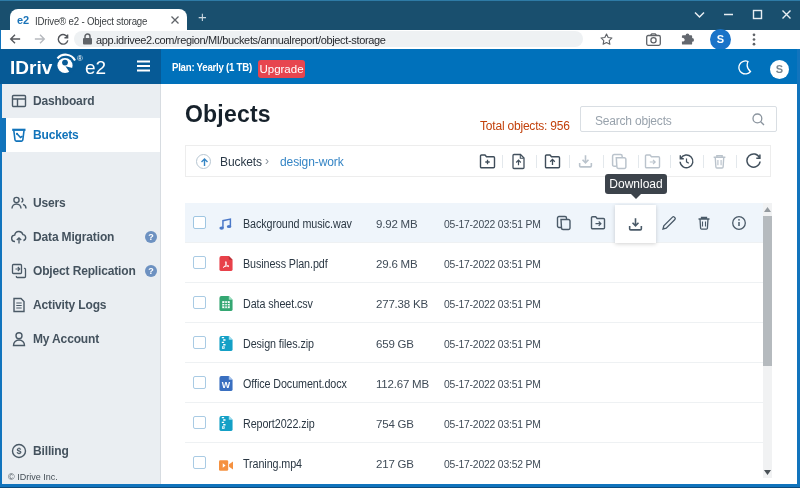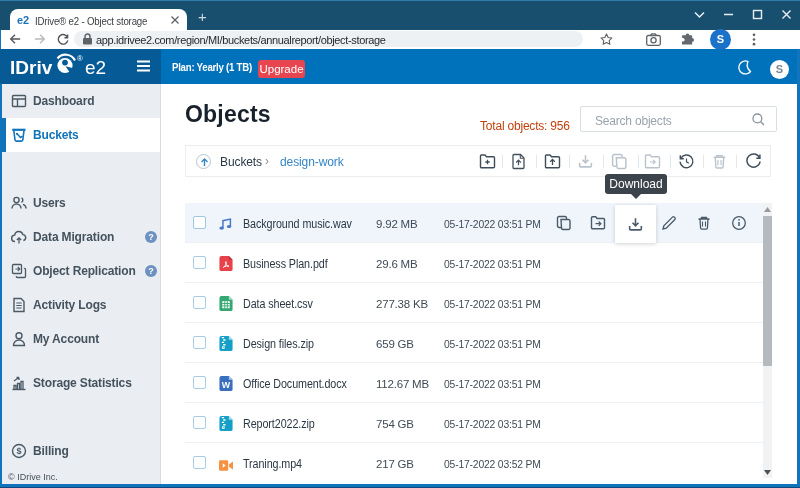--- a/index.html
+++ b/index.html
@@ -214,28 +214,20 @@
       </svg>
       <span class="stxt">Activity Logs</span>
     </div>
   <div class="sitem" style="top:238px;">
       <svg class="sic" viewBox="0 0 16 16">
         <circle cx="8" cy="4.8" r="3" fill="none" stroke="#4a5966" stroke-width="1.4"></circle>
         <path d="M2.5 14.5 a5.5 5.5 0 0 1 11 0 z" fill="none" stroke="#4a5966" stroke-width="1.4"></path>
       </svg>
       <span class="stxt">My Account</span>
     </div>
-  <div class="sitem" style="top:282px;">
-      <svg class="sic" viewBox="0 0 16 16">
-        <path d="M1.5 14.5 h13" stroke="#4a5966" stroke-width="1.4"></path>
-        <path d="M3 14.5 v-4 h2 v4 M6.5 14.5 v-6 h2 v6 M10 14.5 v-8 h2 v8" fill="none" stroke="#4a5966" stroke-width="1.3"></path>
-        <path d="M3 6 L8 2.5 M8 2.5 h-2.5 M8 2.5 v2.5" fill="none" stroke="#4a5966" stroke-width="1.3"></path>
-      </svg>
-      <span class="stxt">Storage Statistics</span>
-    </div>
   <div class="sitem" style="top:350px;">
       <svg class="sic" viewBox="0 0 16 16">
         <circle cx="8" cy="8" r="6.5" fill="none" stroke="#4a5966" stroke-width="1.4"></circle>
         <text x="8" y="11.4" font-family="Liberation Sans" font-size="9" font-weight="bold" fill="#4a5966" text-anchor="middle">$</text>
       </svg>
       <span class="stxt">Billing</span>
     </div>
   <span class="abs" id="sfoot">© IDrive Inc.</span>
 </div>
 

